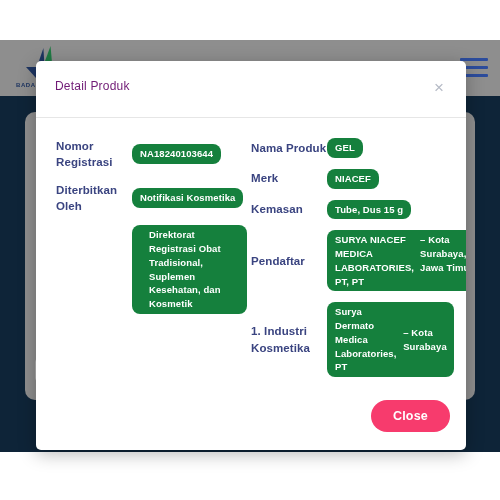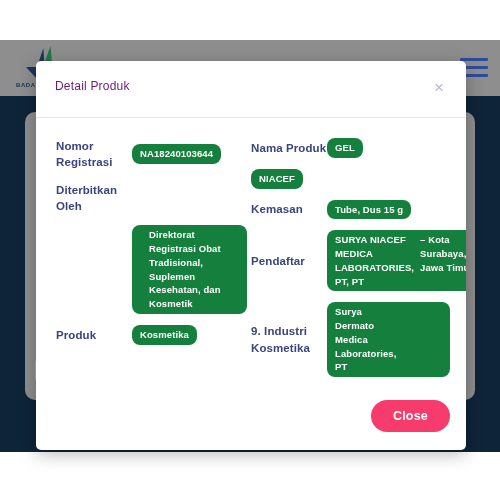--- a/index.html
+++ b/index.html
@@ -112,66 +112,65 @@
       <div class="cols">
         <div class="col left" id="col-left">
             <div class="row">
               <div class="lbl">Nomor Registrasi</div>
               <div class="vals">
                 <span class="badge">NA18240103644</span>
               </div>
             </div>
             <div class="row">
               <div class="lbl">Diterbitkan Oleh</div>
+              <div class="vals">
+                <span class="badge">Notifikasi Kosmetika</span>
+              </div>
             </div>
             <div class="row">
               <div class="lbl"></div>
               <div class="vals">
                 <span class="badge block">Direktorat Registrasi Obat Tradisional, Suplemen Kesehatan, dan Kosmetik</span>
-              </div>
-            </div>
-            <div class="row">
-              <div class="lbl">Produk</div>
-              <div class="vals">
-                <span class="badge">Kosmetika</span>
               </div>
             </div>
           </div>
         <div class="col right" id="col-right">
             <div class="row">
               <div class="lbl">Nama Produk</div>
               <div class="vals">
                 <span class="badge">GEL</span>
               </div>
             </div>
             <div class="row">
+              <div class="lbl">Merk</div>
               <div class="vals">
                 <span class="badge">NIACEF</span>
               </div>
             </div>
             <div class="row">
               <div class="lbl">Kemasan</div>
               <div class="vals">
                 <span class="badge">Tube, Dus 15 g</span>
               </div>
             </div>
             <div class="row">
               <div class="lbl">Pendaftar</div>
               <div class="vals">
                 <div class="badge split ">
                   <span class="p1">SURYA NIACEF MEDICA LABORATORIES, PT, PT</span>
                   <span class="p2">– Kota Surabaya, Jawa Timur</span>
                 </div>
               </div>
             </div>
             <div class="row">
-              <div class="lbl">9. Industri Kosmetika</div>
+              <div class="lbl">1. Industri Kosmetika</div>
               <div class="vals">
                 <div class="badge split split2">
                   <span class="p1">Surya Dermato Medica Laboratories, PT</span>
+                  <span class="p2">– Kota Surabaya</span>
                 </div>
               </div>
             </div>
           </div>
       </div>
     </div>
 
     <div class="modal-foot">
       <button class="btn-close">Close</button>
     </div>

